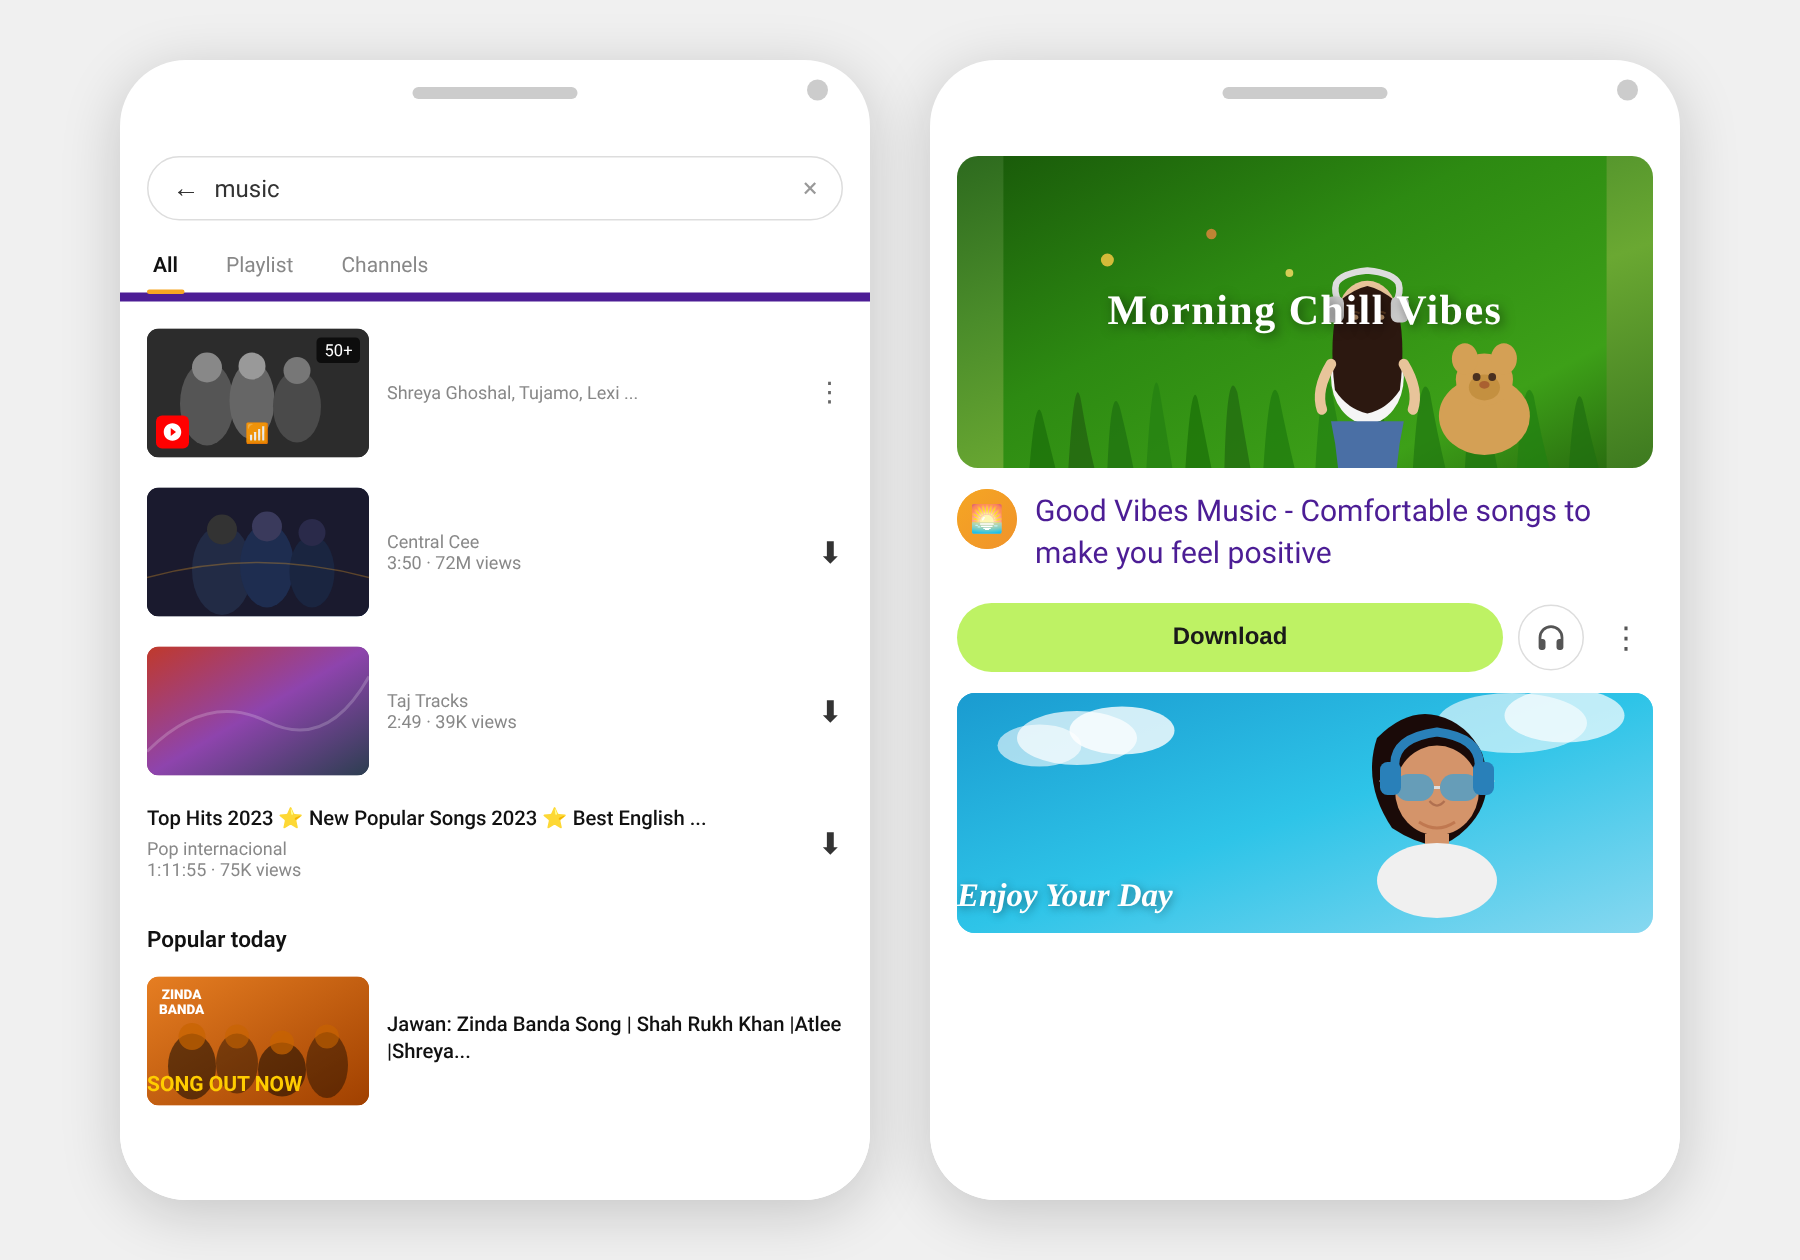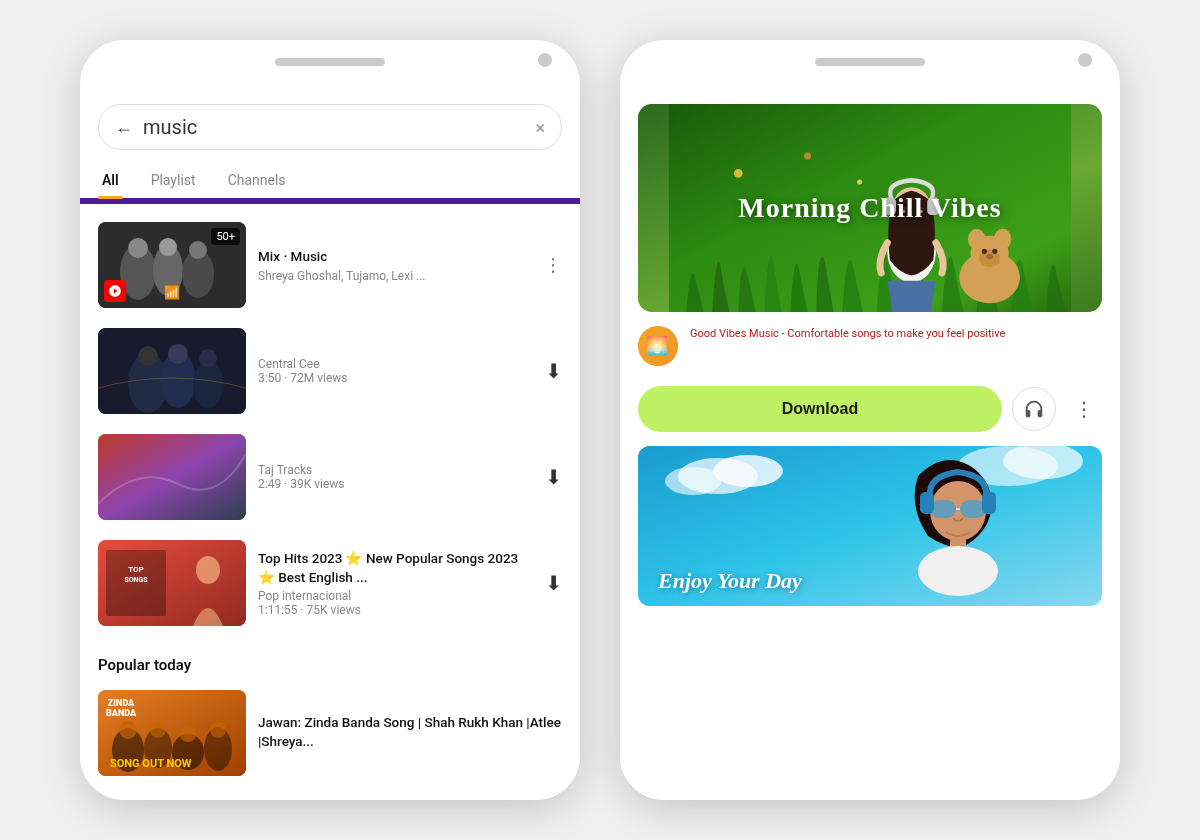--- a/index.html
+++ b/index.html
@@ -78,21 +78,21 @@
       padding: 10px 16px;
       gap: 10px;
     }
     .search-bar-back {
       font-size: 18px;
       color: #333;
       cursor: pointer;
     }
     .search-bar-input {
       flex: 1;
-      font-size: 20px;
+      font-size: 16px;
       color: #333;
       border: none;
       outline: none;
     }
     .search-bar-clear {
       font-size: 18px;
       color: #999;
       cursor: pointer;
     }
 
@@ -303,22 +303,22 @@
       background: linear-gradient(135deg, #f5a623, #f0932b);
       flex-shrink: 0;
       overflow: hidden;
       display: flex;
       align-items: center;
       justify-content: center;
       font-size: 16px;
     }
     .channel-desc {
       flex: 1;
-      font-size: 11px;
-      color: #b91c1c;
+      font-size: 20px;
+      color: #4c1d95;
       line-height: 1.4;
     }
 
     .download-row {
       display: flex;
       align-items: center;
       padding: 6px 18px 14px;
       gap: 10px;
     }
     .download-btn {
@@ -371,21 +371,21 @@
       position: relative;
       display: flex;
       align-items: flex-end;
     }
     .up-next-title {
       color: #fff;
       font-size: 22px;
       font-weight: 800;
       font-family: Georgia, serif;
       font-style: italic;
-      padding: 12px 20px;
+      padding: 12px 0;
       text-shadow: 1px 1px 6px rgba(0,0,0,0.4);
       position: relative;
       z-index: 2;
     }
   </style>
 </head>
 <body>
 
 <div class="phone phone-left">
   <div class="phone-content">
@@ -426,21 +426,20 @@
             <div class="thumb-badge">50+</div>
             <div style="position:absolute;bottom:8px;left:50%;transform:translateX(-50%);color:#fff;font-size:13px;opacity:0.9;">📶</div>
             <div class="thumb-icon">
               <svg viewBox="0 0 24 24" fill="white">
                   <path d="M12 2C6.48 2 2 6.48 2 12s4.48 10 10 10 10-4.48 10-10S17.52 2 12 2zm-2 14.5v-9l6 4.5-6 4.5z"></path>
                 </svg>
             </div>
           </div>
         </div>
         <div class="video-info">
-          <div class="video-title">Mix · Music</div>
           <div class="video-meta">Shreya Ghoshal, Tujamo, Lexi ...</div>
         </div>
         <div class="video-actions">
           <span class="btn-more">⋮</span>
         </div>
       </div>
 
       <div class="video-item">
         <div class="video-thumb">
           <div class="thumb-bg thumb-sprinter">
@@ -485,39 +484,20 @@
         <div class="video-info">
           <div class="video-meta">Taj Tracks</div>
           <div class="video-meta">2:49 · 39K views</div>
         </div>
         <div class="video-actions">
           <span class="btn-download">⬇</span>
         </div>
       </div>
 
       <div class="video-item">
-        <div class="video-thumb">
-          <div class="thumb-bg thumb-tophits">
-            <svg width="148" height="86" viewBox="0 0 148 86" style="position:absolute;inset:0;">
-              <defs>
-                <linearGradient id="tg1" x1="0%" y1="0%" x2="100%" y2="100%">
-                  <stop offset="0%" stop-color="#e74c3c"></stop>
-                  <stop offset="100%" stop-color="#922b21"></stop>
-                </linearGradient>
-              </defs>
-              <rect width="148" height="86" fill="url(#tg1)"></rect>
-              <rect x="8" y="10" width="60" height="66" rx="2" fill="rgba(0,0,0,0.3)"></rect>
-              <text x="38" y="32" fill="#fff" font-size="8" font-weight="bold" text-anchor="middle">TOP</text>
-              <text x="38" y="42" fill="#fff" font-size="7" font-weight="bold" text-anchor="middle">SONGS</text>
-
-              <ellipse cx="110" cy="30" rx="12" ry="14" fill="rgba(255,200,150,0.6)"></ellipse>
-              <path d="M95 86 Q110 50 125 86" fill="rgba(255,200,150,0.5)"></path>
-            </svg>
-          </div>
-        </div>
         <div class="video-info">
           <div class="video-title">Top Hits 2023 ⭐ New Popular Songs 2023 ⭐ Best English ...</div>
           <div class="video-meta">Pop internacional</div>
           <div class="video-meta">1:11:55 · 75K views</div>
         </div>
         <div class="video-actions">
           <span class="btn-download">⬇</span>
         </div>
       </div>
     </div>
@@ -539,21 +519,21 @@
             <ellipse cx="30" cy="60" rx="16" ry="22" fill="rgba(0,0,0,0.5)"></ellipse>
             <ellipse cx="60" cy="58" rx="14" ry="20" fill="rgba(0,0,0,0.4)"></ellipse>
             <ellipse cx="90" cy="62" rx="16" ry="18" fill="rgba(0,0,0,0.5)"></ellipse>
             <ellipse cx="120" cy="59" rx="14" ry="22" fill="rgba(0,0,0,0.4)"></ellipse>
             <ellipse cx="30" cy="40" rx="9" ry="9" fill="rgba(200,100,0,0.7)"></ellipse>
             <ellipse cx="60" cy="40" rx="8" ry="8" fill="rgba(200,100,0,0.6)"></ellipse>
             <ellipse cx="90" cy="44" rx="8" ry="8" fill="rgba(200,100,0,0.7)"></ellipse>
             <ellipse cx="120" cy="40" rx="8" ry="8" fill="rgba(200,100,0,0.6)"></ellipse>
           </svg>
           <div class="thumb-zinda-text" style="position:absolute;top:8px;left:8px;font-size:9px;color:#fff;font-weight:900;">ZINDA<br>BANDA</div>
-          <div style="position:absolute;bottom:6px;left:12px;color:#ffcc00;font-size:11px;font-weight:700;">SONG OUT NOW</div>
+          <div style="position:absolute;bottom:6px;left:0;color:#ffcc00;font-size:14px;font-weight:700;">SONG OUT NOW</div>
         </div>
       </div>
       <div class="video-info">
         <div class="video-title">Jawan: Zinda Banda Song | Shah Rukh Khan |Atlee |Shreya...</div>
       </div>
     </div>
 
   </div>
 </div>
 

